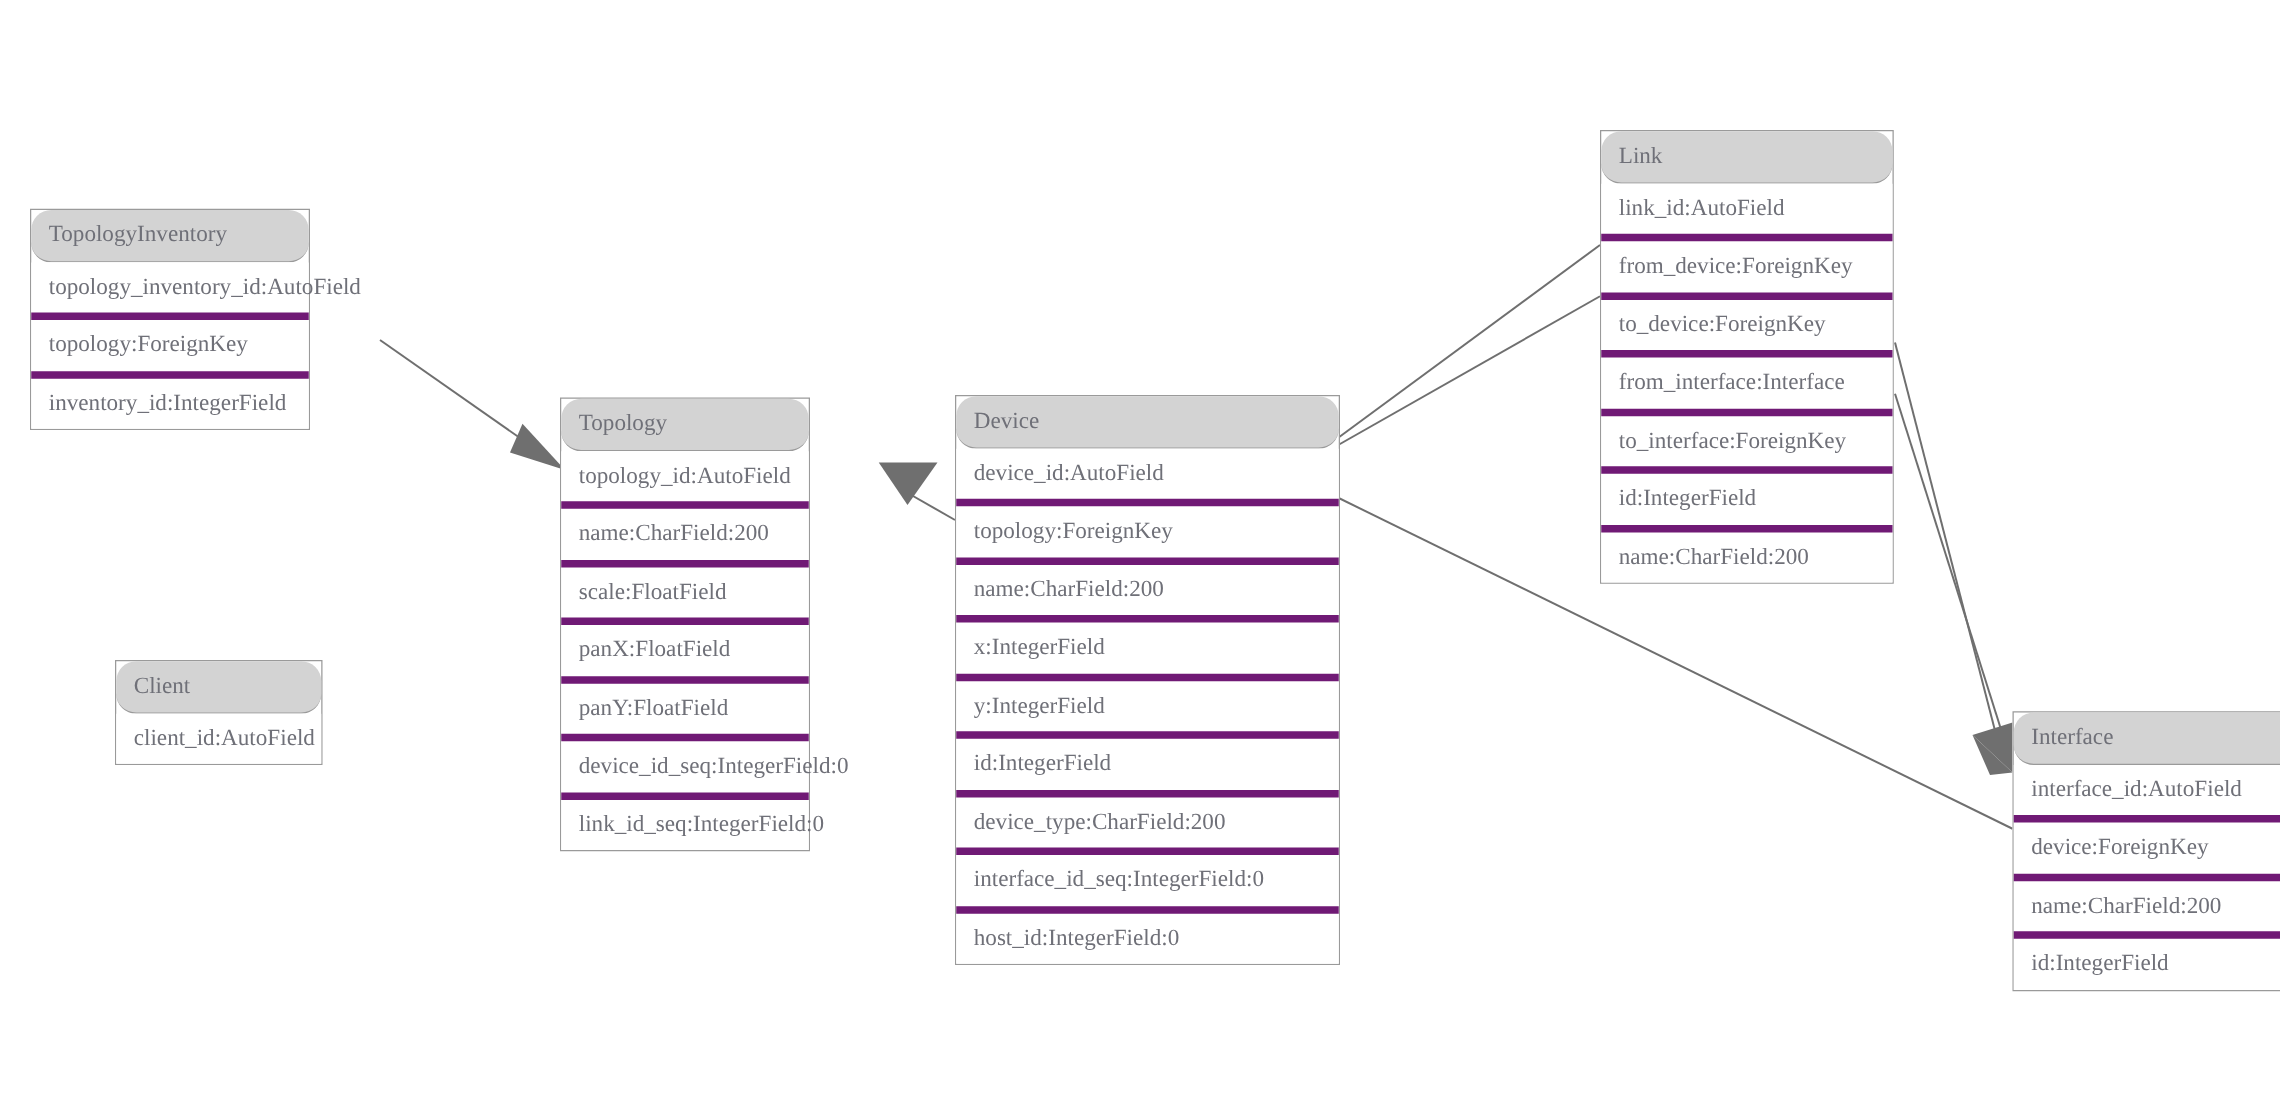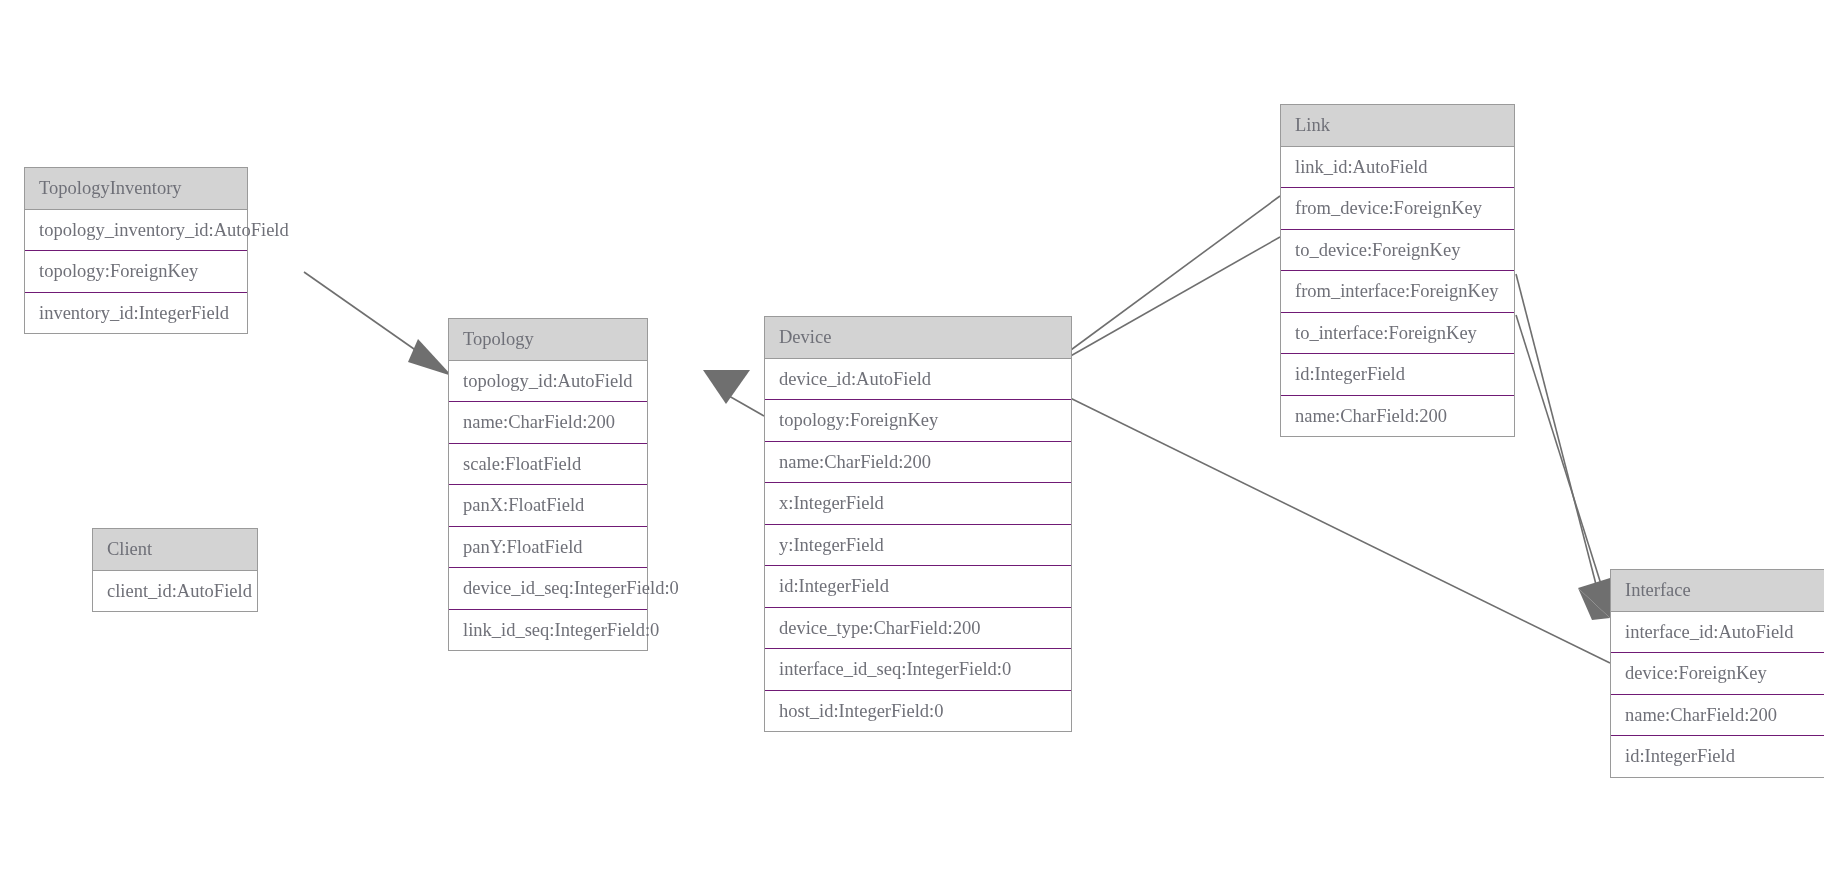--- a/index.html
+++ b/index.html
@@ -32,24 +32,25 @@
   }
   .entity-header {
     box-sizing: border-box;
     background: #d3d3d3;
     border-bottom: 1px solid #9a9a9a;
     color: #6f7078;
     font-size: 18.5px;
     line-height: 1;
     padding: 11px 0 11px 14px;
     white-space: nowrap;
+    border-radius: 16px;
   }
   .entity-field {
     box-sizing: border-box;
-    border-top: 1px solid #701a75;
+    border-top: 6px solid #701a75;
     color: #6f7078;
     font-size: 18.5px;
     line-height: 1;
     padding: 11px 0 11px 14px;
     white-space: nowrap;
     background: #ffffff;
   }
   .entity-field.first {
     border-top: none;
   }
@@ -135,21 +136,21 @@
         <div class="entity-field">id:IntegerField</div>
         <div class="entity-field">device_type:CharField:200</div>
         <div class="entity-field">interface_id_seq:IntegerField:0</div>
         <div class="entity-field">host_id:IntegerField:0</div>
       </div>
       <div class="entity" style="left: 1280px; top: 104px; width: 235px;">
         <div class="entity-header">Link</div>
         <div class="entity-field first">link_id:AutoField</div>
         <div class="entity-field">from_device:ForeignKey</div>
         <div class="entity-field">to_device:ForeignKey</div>
-        <div class="entity-field">from_interface:ForeignKey</div>
+        <div class="entity-field">from_interface:Interface</div>
         <div class="entity-field">to_interface:ForeignKey</div>
         <div class="entity-field">id:IntegerField</div>
         <div class="entity-field">name:CharField:200</div>
       </div>
       <div class="entity" style="left: 1610px; top: 569px; width: 248px;">
         <div class="entity-header">Interface</div>
         <div class="entity-field first">interface_id:AutoField</div>
         <div class="entity-field">device:ForeignKey</div>
         <div class="entity-field">name:CharField:200</div>
         <div class="entity-field">id:IntegerField</div>

